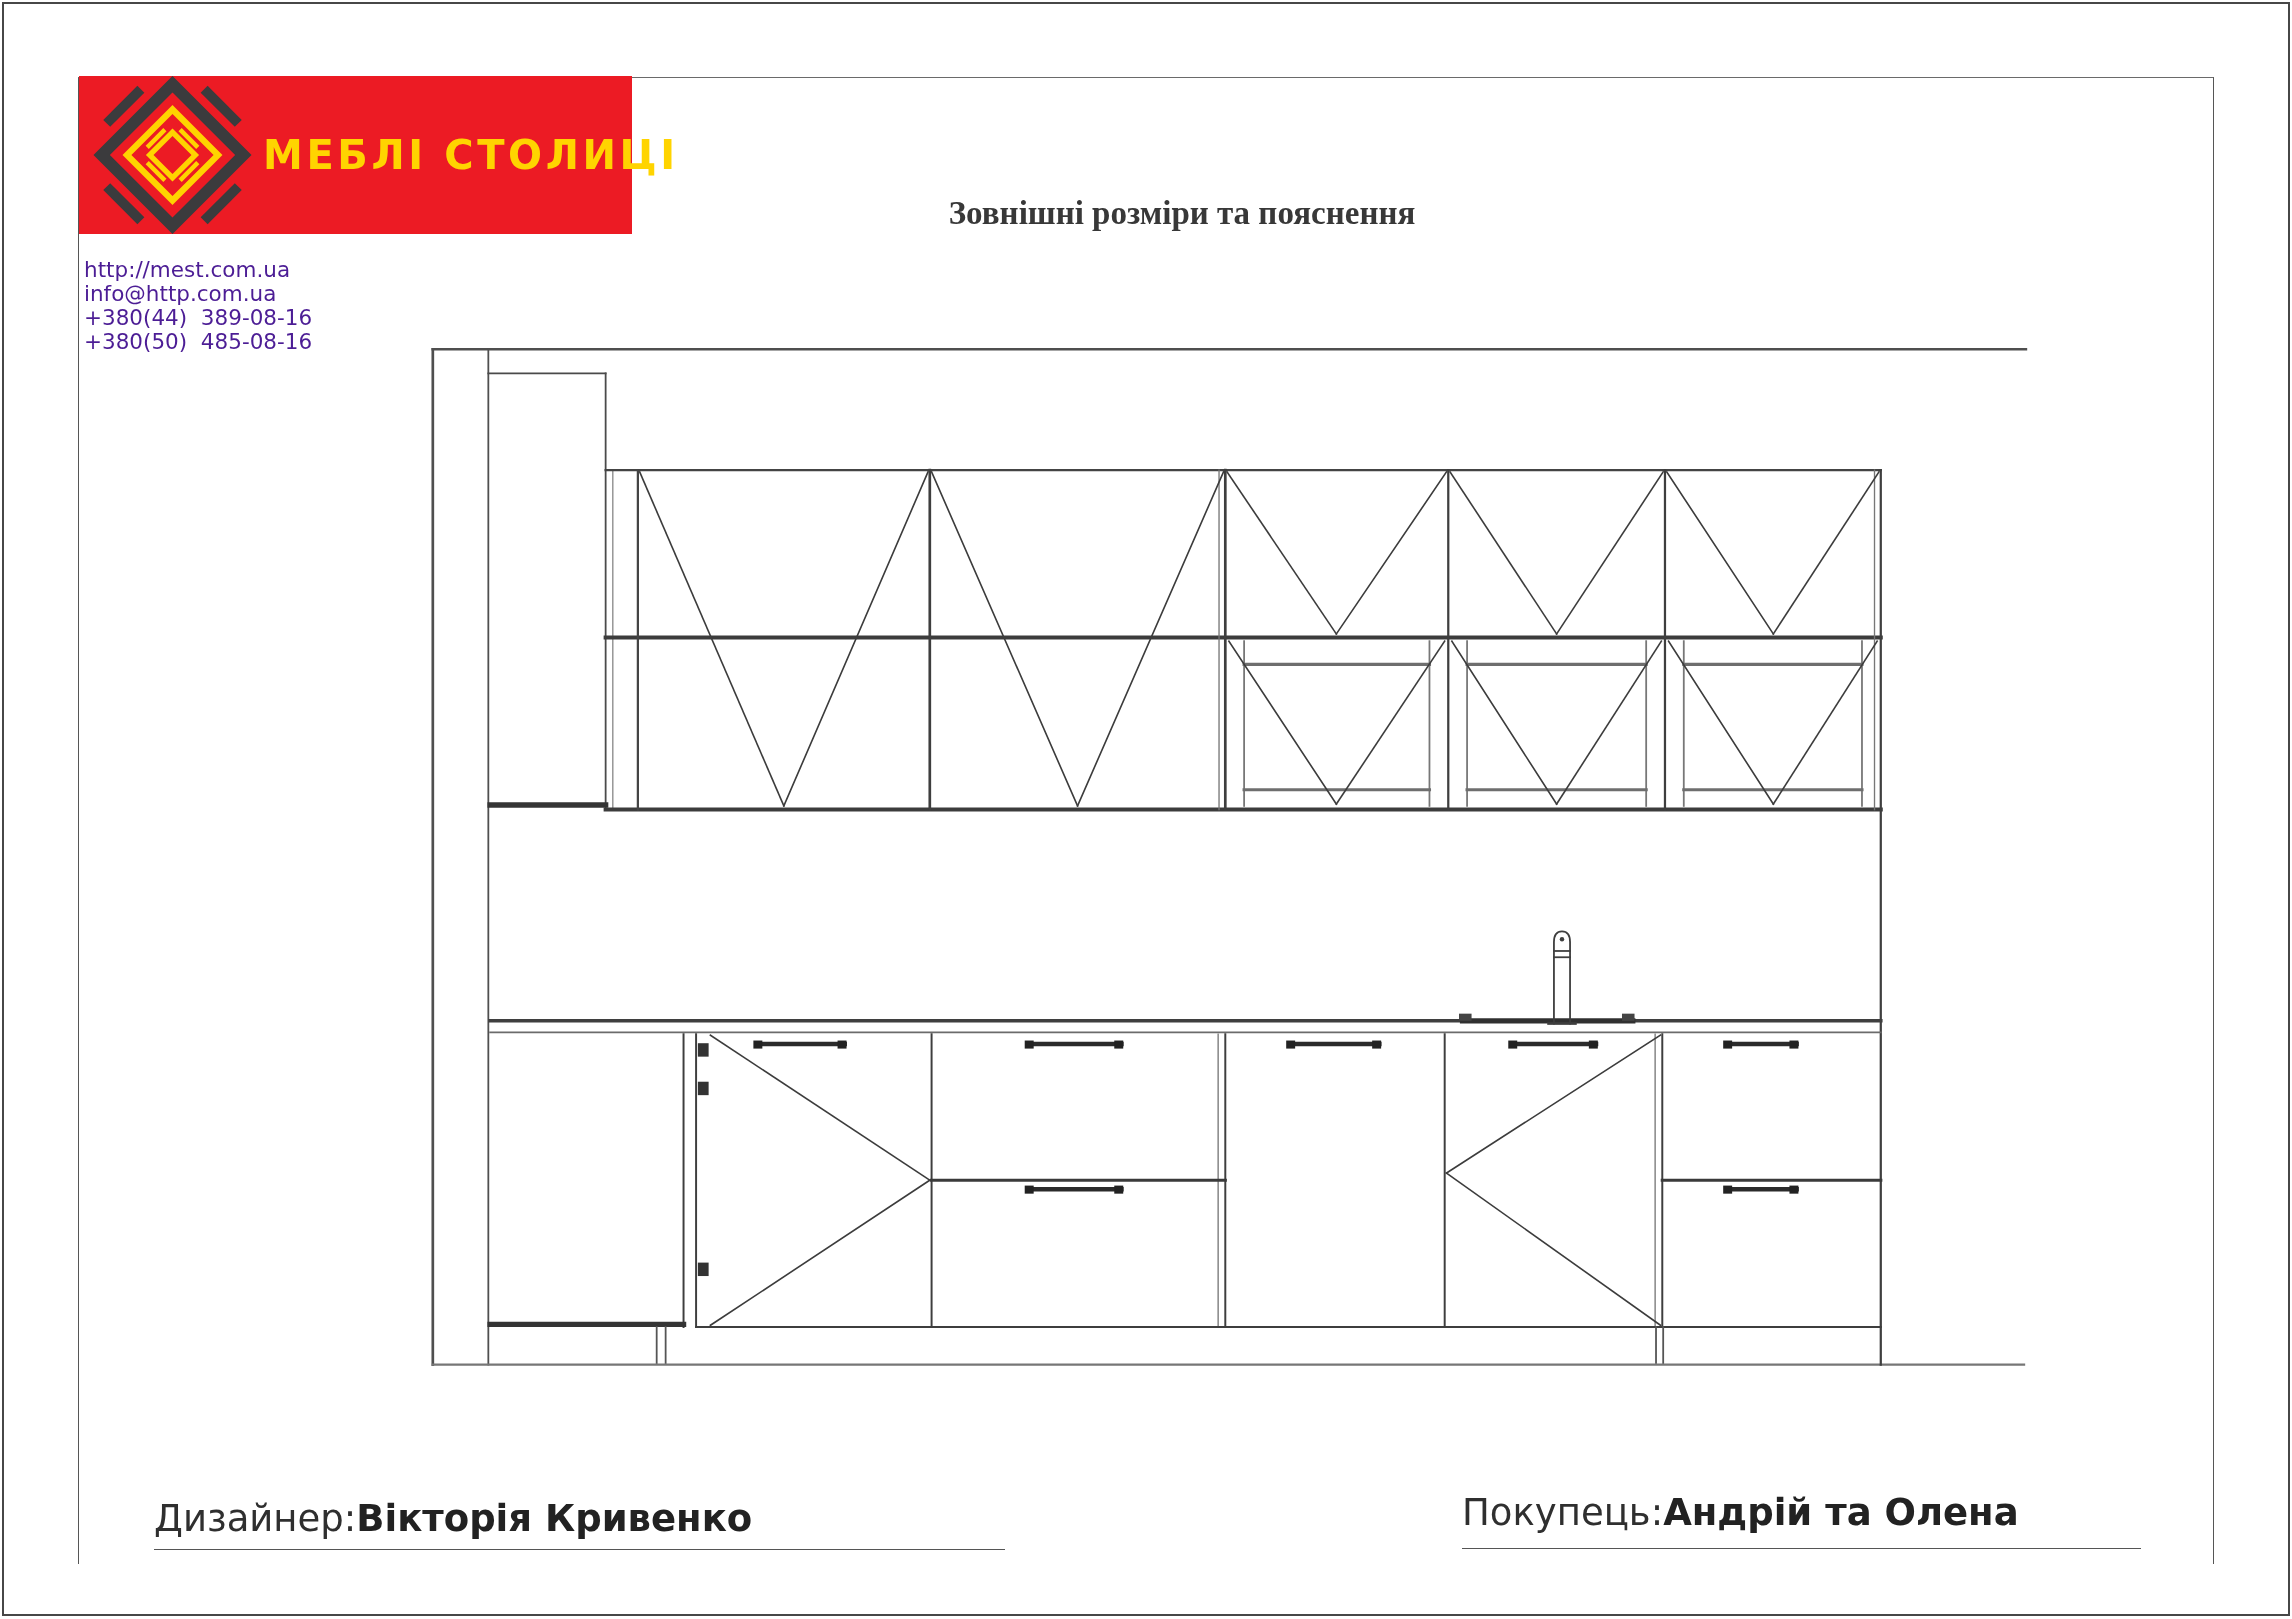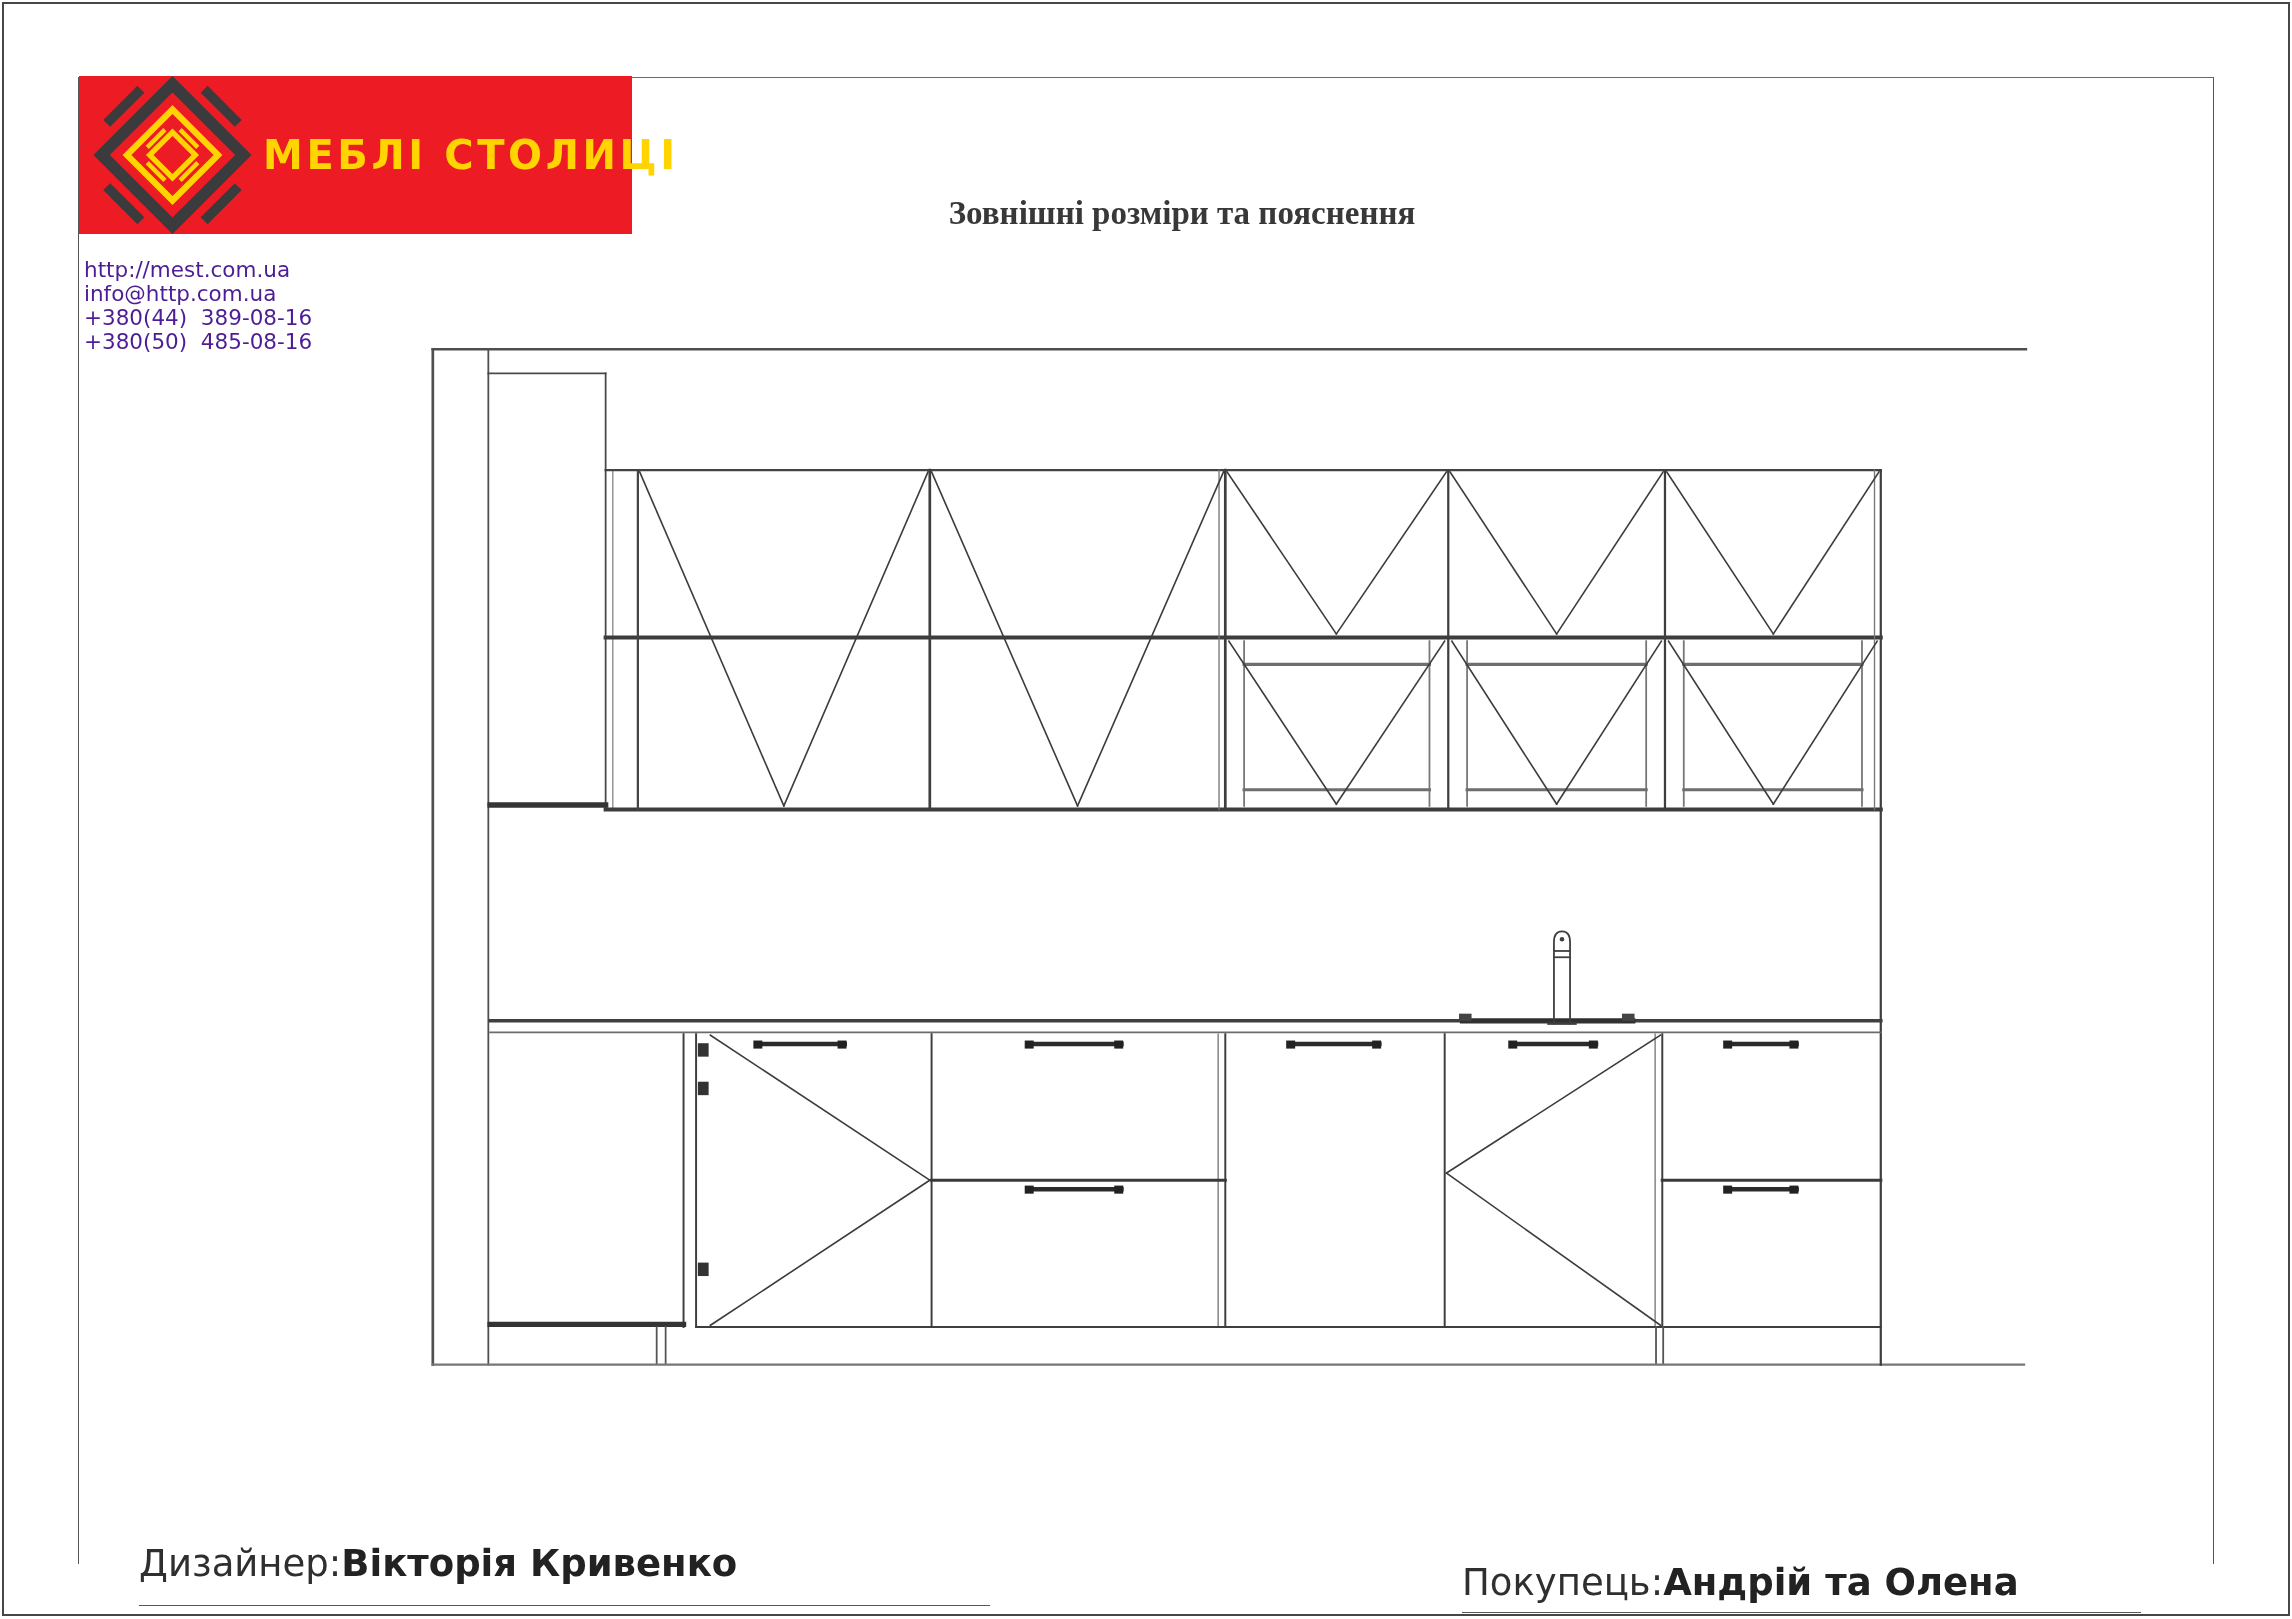--- a/index.html
+++ b/index.html
@@ -17,24 +17,24 @@
              font-family:"DejaVu Sans","Liberation Sans",sans-serif;}
   
   .contacts{position:absolute;left:84px;top:258px;color:#4c1d95;font-size:21.5px;line-height:24px;}
   .contacts div{white-space:pre;}
   
   .title{position:absolute;left:806px;top:195px;width:752px;text-align:center;color:#383838;
          font-size:33px;font-weight:bold;white-space:nowrap;font-family:Liberation Serif, serif;}
   
   .drawing{position:absolute;left:0;top:0;}
   
-  .footer-left{position:absolute;left:139px;top:1497px;width:851px;border-bottom:1.8px solid #555;
-               padding-bottom:20px;font-size:37px;color:#2f2f2f;white-space:nowrap;margin-top:45px;}
-  .footer-right{position:absolute;left:1462px;top:1561px;width:679px;border-bottom:1.8px solid #555;
-               padding-bottom:8px;font-size:37px;color:#2f2f2f;white-space:nowrap;}
+  .footer-left{position:absolute;left:154px;top:1497px;width:851px;border-bottom:1.8px solid #555;
+               padding-bottom:9px;font-size:37px;color:#2f2f2f;white-space:nowrap;}
+  .footer-right{position:absolute;left:1462px;top:1491px;width:679px;border-bottom:1.8px solid #555;
+               padding-bottom:14px;font-size:37px;color:#2f2f2f;white-space:nowrap;}
   .footer-left b,.footer-right b{font-weight:bold;color:#222;}
 </style>
 </head>
 <body>
 
 <div id="stage">
 
   <div class="outer-border"></div>
   <div class="inner-border"></div>
 

